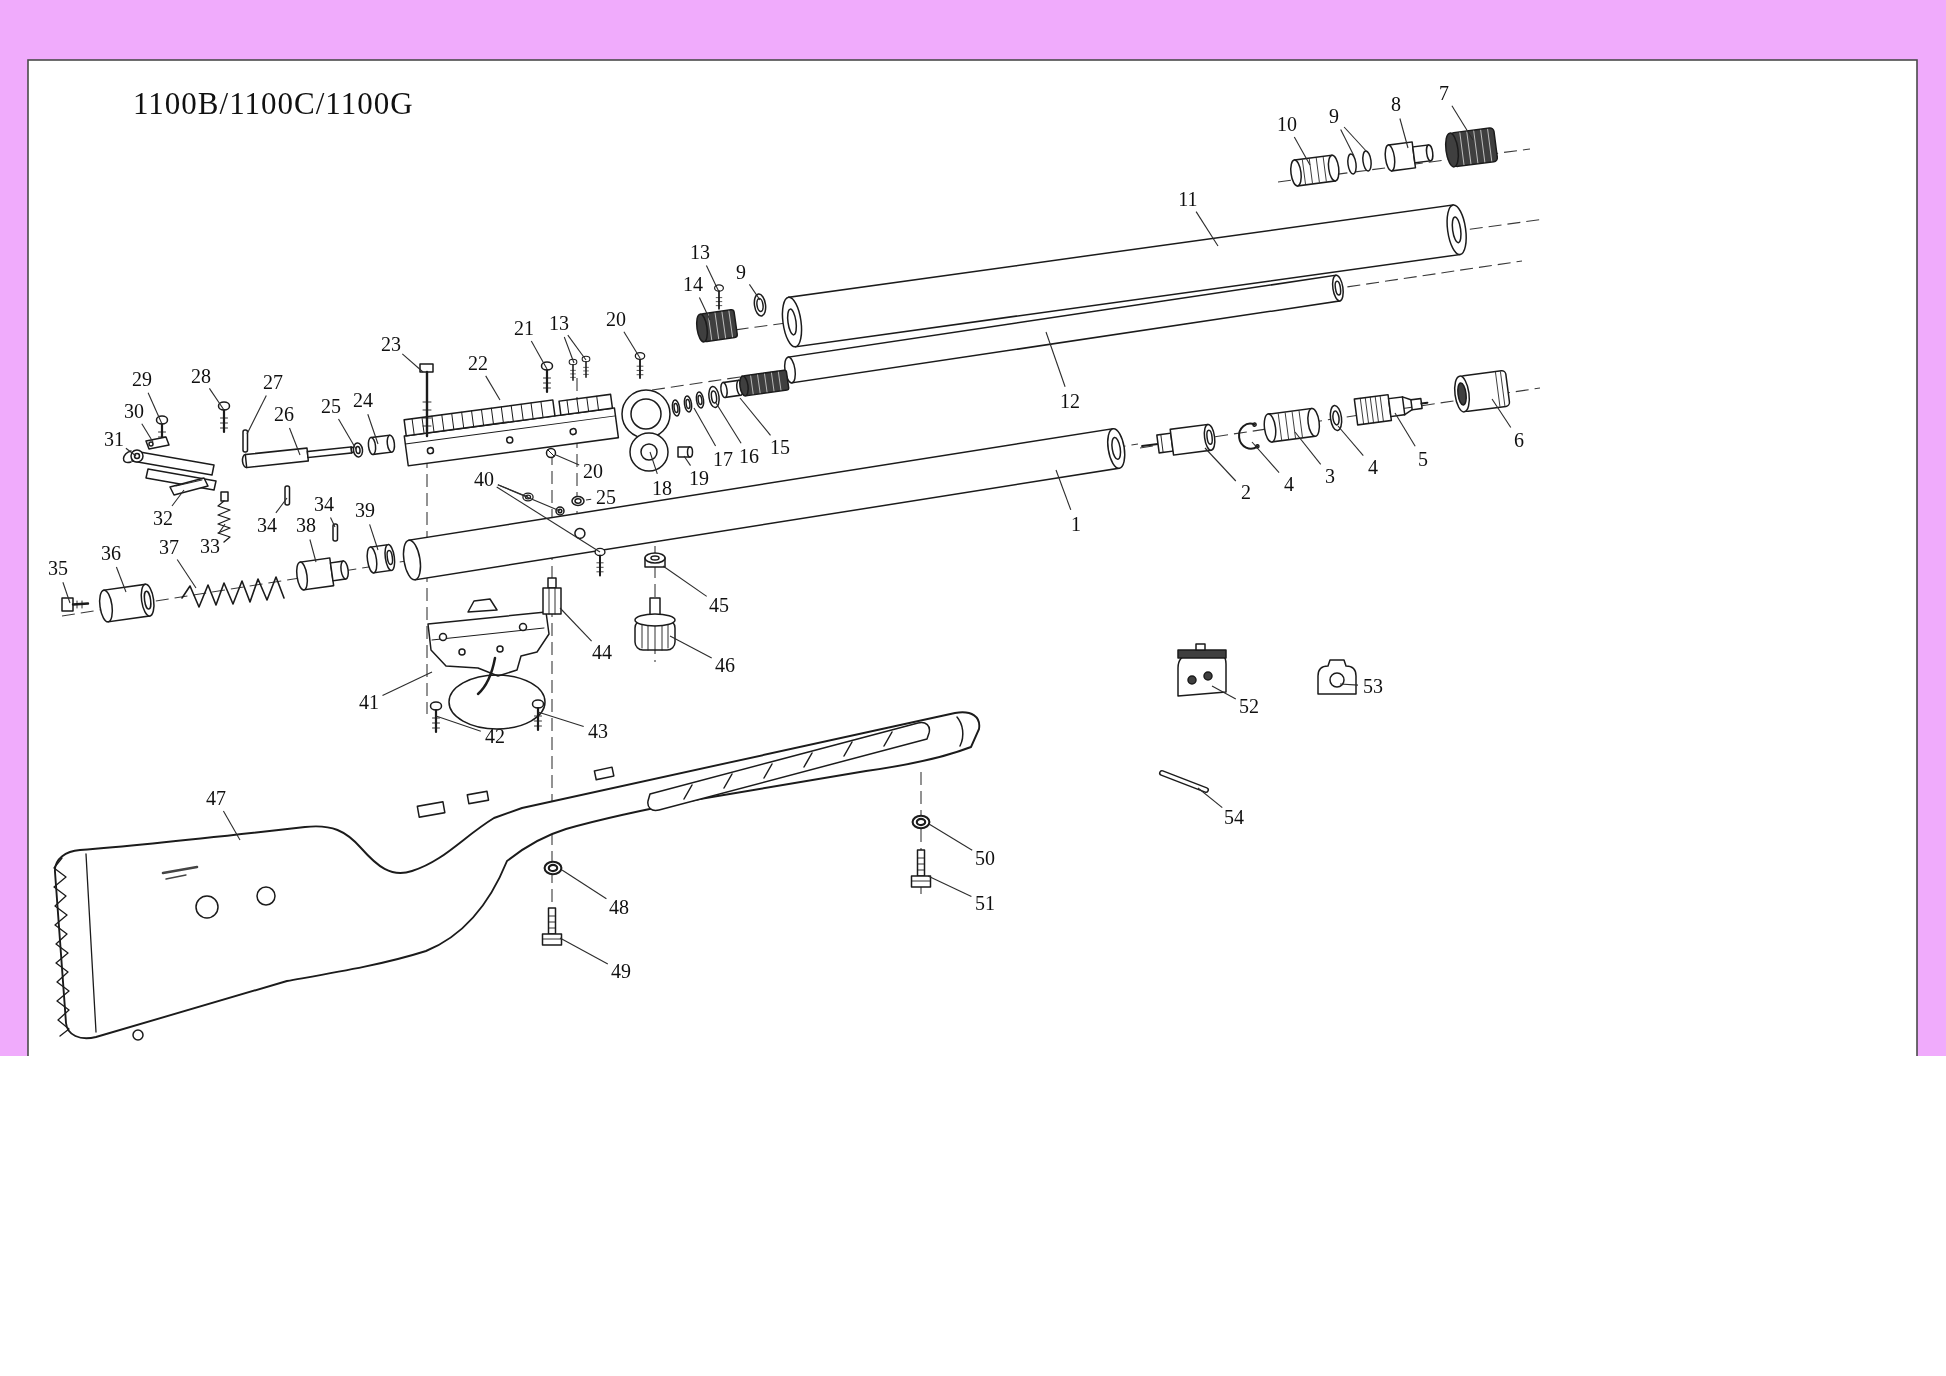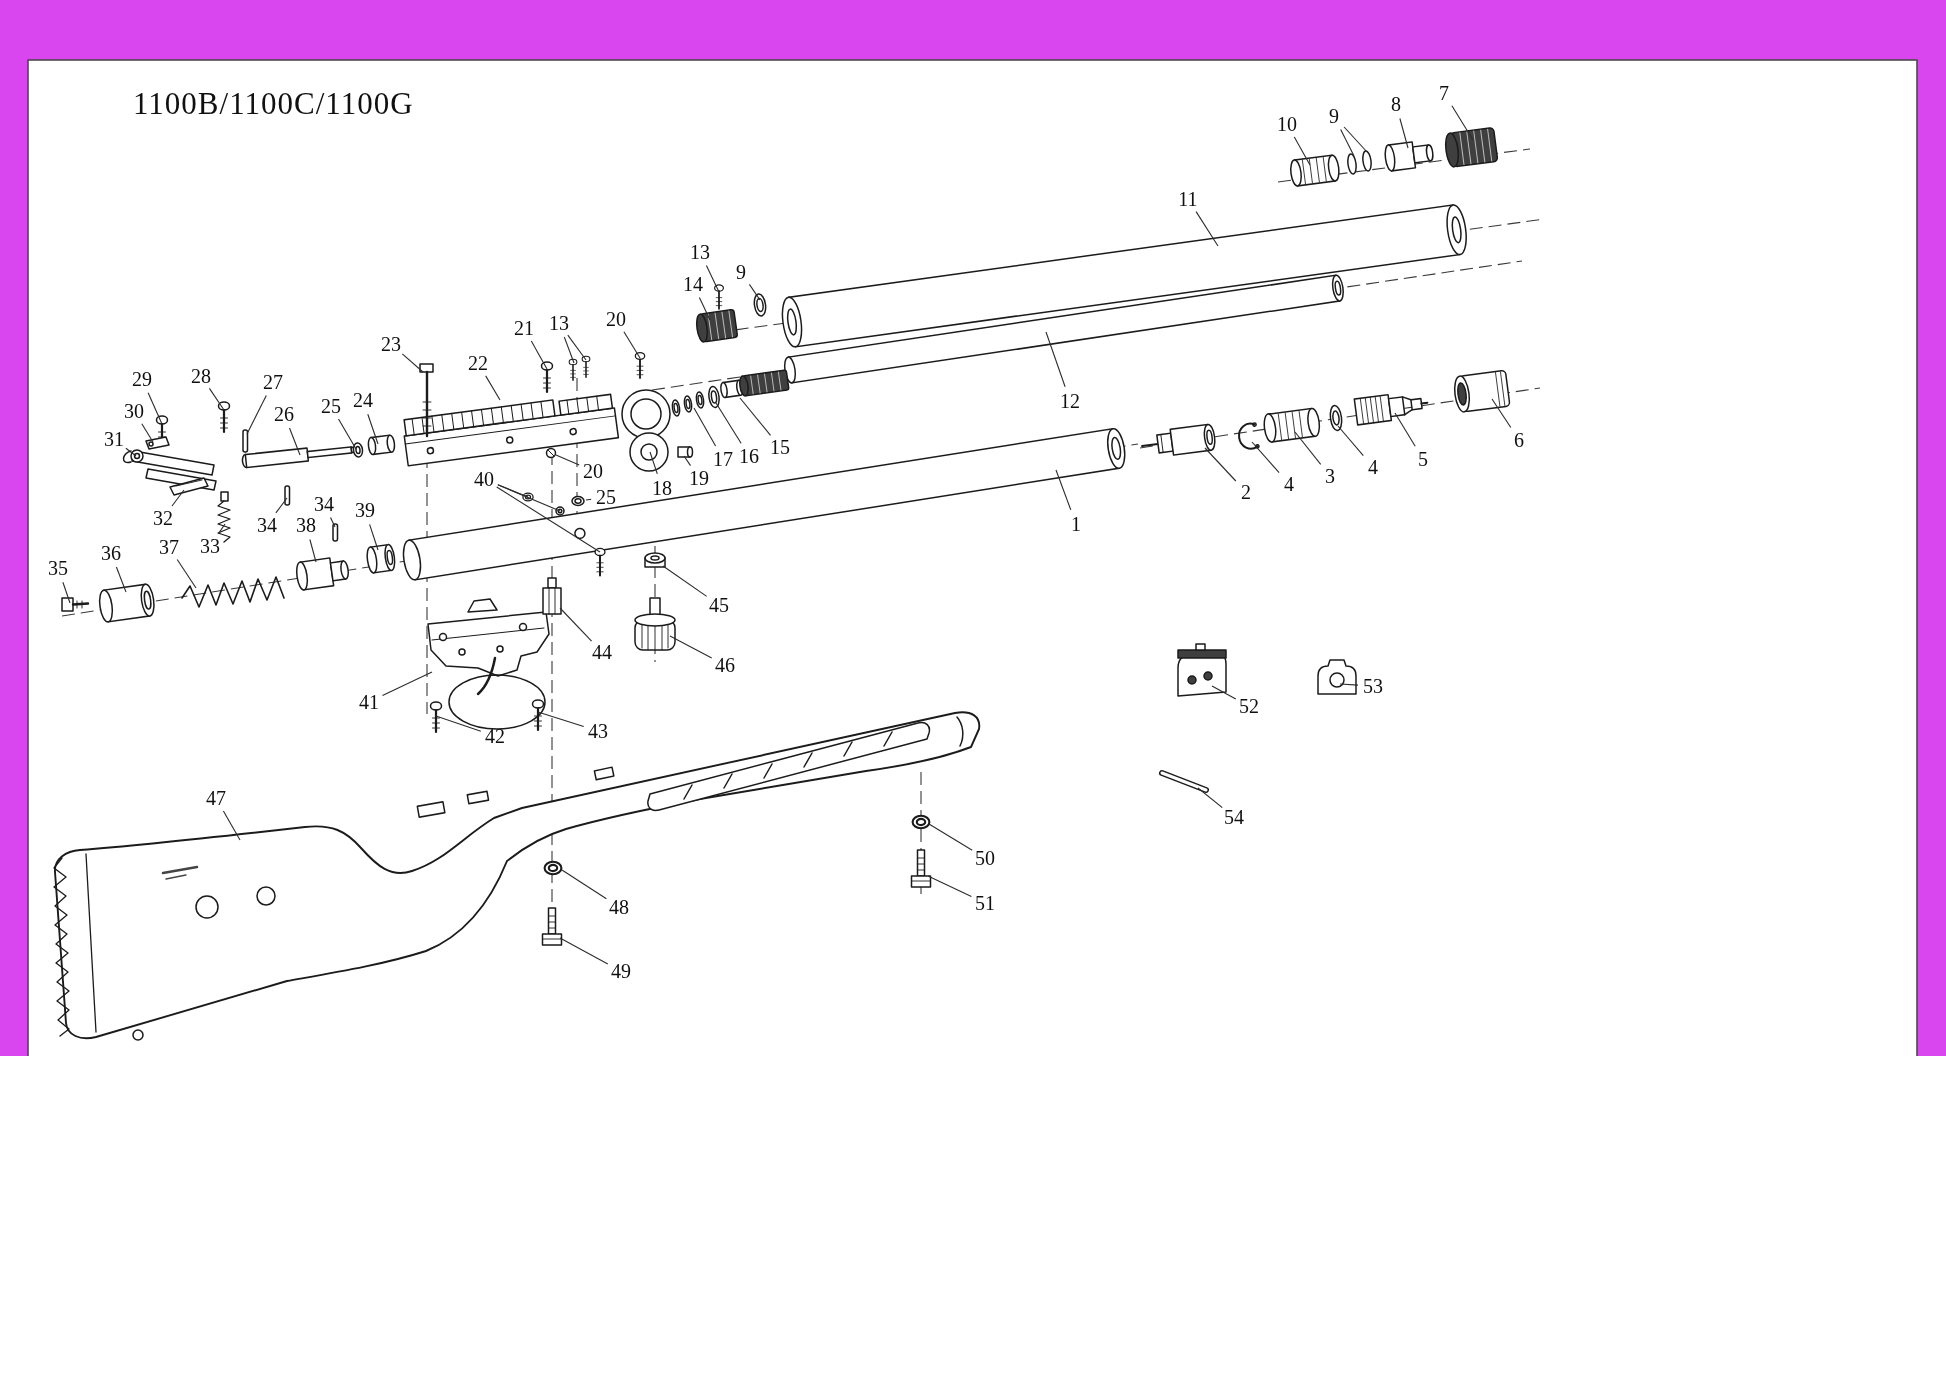--- a/index.html
+++ b/index.html
@@ -1,16 +1,16 @@
 <!DOCTYPE html>
 <html><head>
 <meta charset="utf-8">
 <style>
   html,body{margin:0;padding:0;background:#ffffff;}
-  .page{position:relative;width:1946px;height:1056px;background:#d946ef;overflow:hidden;
+  .page{position:relative;width:1946px;height:1056px;background:#f0abfc;overflow:hidden;
         font-family:"Liberation Serif",serif;}
   svg{display:block;}
   .axis{stroke:#3a3a3a;stroke-width:1.1;stroke-dasharray:13 6;fill:none;}
   .leader{stroke:#2c2c2c;stroke-width:1.1;}
   #callouts text{font-family:"Liberation Serif",serif;font-size:20px;fill:#101010;text-anchor:middle;}
   .ttl{font-family:"Liberation Serif",serif;font-size:31px;fill:#101010;letter-spacing:1px;}
 </style>
 </head>
 <body>
 

